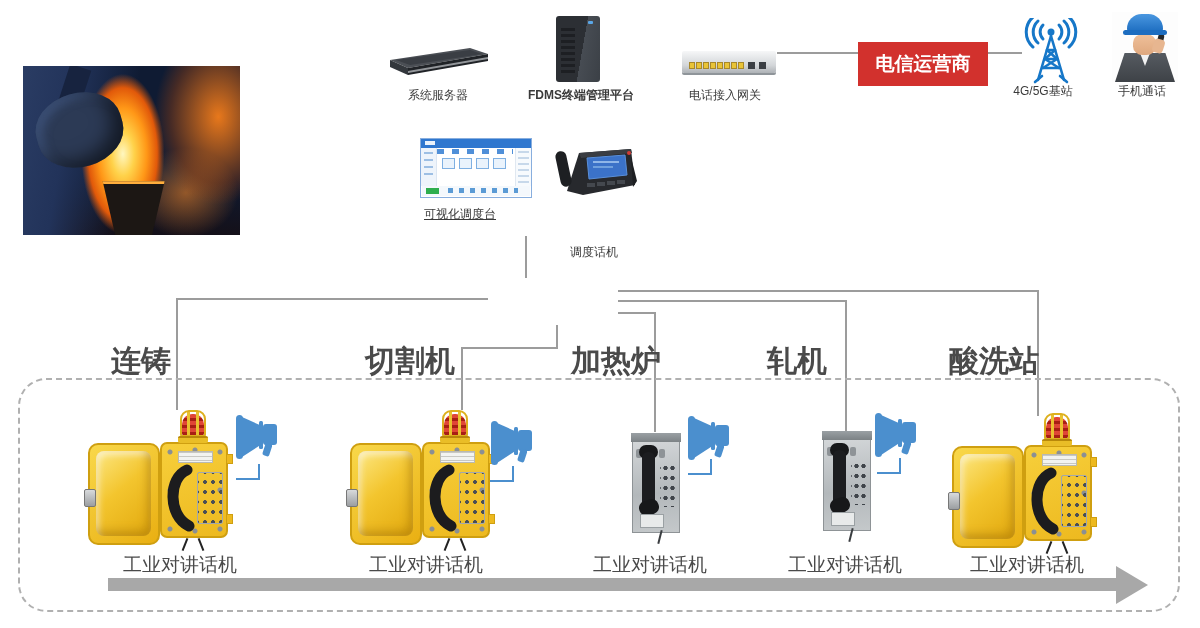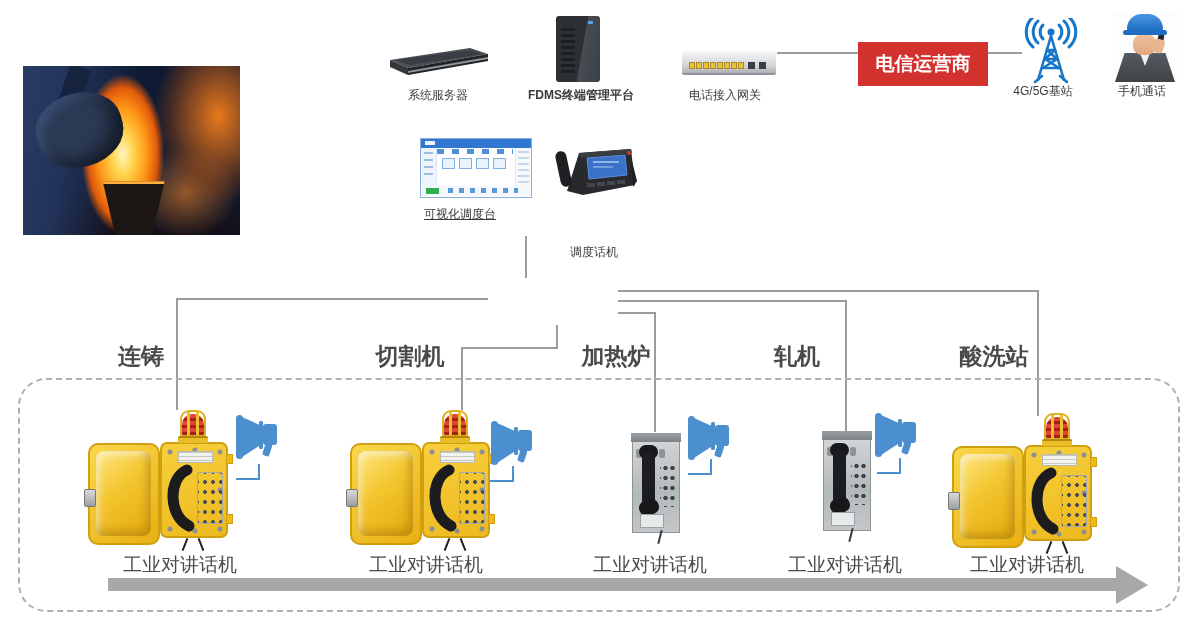--- a/index.html
+++ b/index.html
@@ -5,21 +5,21 @@
   html,body{margin:0;padding:0;background:#fff;}
   #canvas{position:relative;width:1200px;height:628px;background:#fff;overflow:hidden;
           font-family:"Liberation Sans","DejaVu Sans",sans-serif;}
 
   
   .abs{position:absolute;}
   .hline{position:absolute;height:2px;background:#9c9c9c;}
   .vline{position:absolute;width:2px;background:#9c9c9c;}
   .dlabel{position:absolute;font-size:12px;color:#3a3a3a;white-space:nowrap;transform:translateX(-50%);}
   .plabel{position:absolute;font-size:19px;color:#4a4a4a;white-space:nowrap;transform:translateX(-50%);}
-  .sname{position:absolute;font-size:23px;font-weight:bold;color:#4a4a4a;white-space:nowrap;transform:translateX(-50%);font-family:Liberation Mono, monospace;}
+  .sname{position:absolute;font-size:30px;font-weight:bold;color:#4a4a4a;white-space:nowrap;transform:translateX(-50%);font-family:Liberation Mono, monospace;}
 
   
   .foundry{position:absolute;left:23px;top:66px;width:217px;height:169px;background:#0f1b33;overflow:hidden;
     background-image:
       radial-gradient(ellipse 52px 100px at 46% 52%, #fff7c0 0%, #ffd24a 22%, #ff9717 46%, #e1590a 66%, rgba(120,30,8,0) 80%),
       radial-gradient(ellipse 80px 110px at 90% 30%, rgba(255,130,25,.9), rgba(170,70,12,.35) 60%, rgba(0,0,0,0) 80%),
       radial-gradient(ellipse 70px 60px at 75% 75%, rgba(255,140,40,.55), rgba(0,0,0,0) 75%),
       linear-gradient(100deg, #2a3c63 0%, #22335a 22%, rgba(26,42,74,0) 48%),
       linear-gradient(0deg, #141019 0%, rgba(20,16,25,0) 35%);}
   .foundry .vessel{position:absolute;left:6%;top:16%;width:40%;height:44%;background:#2c3a55;border-radius:50%/44%;

